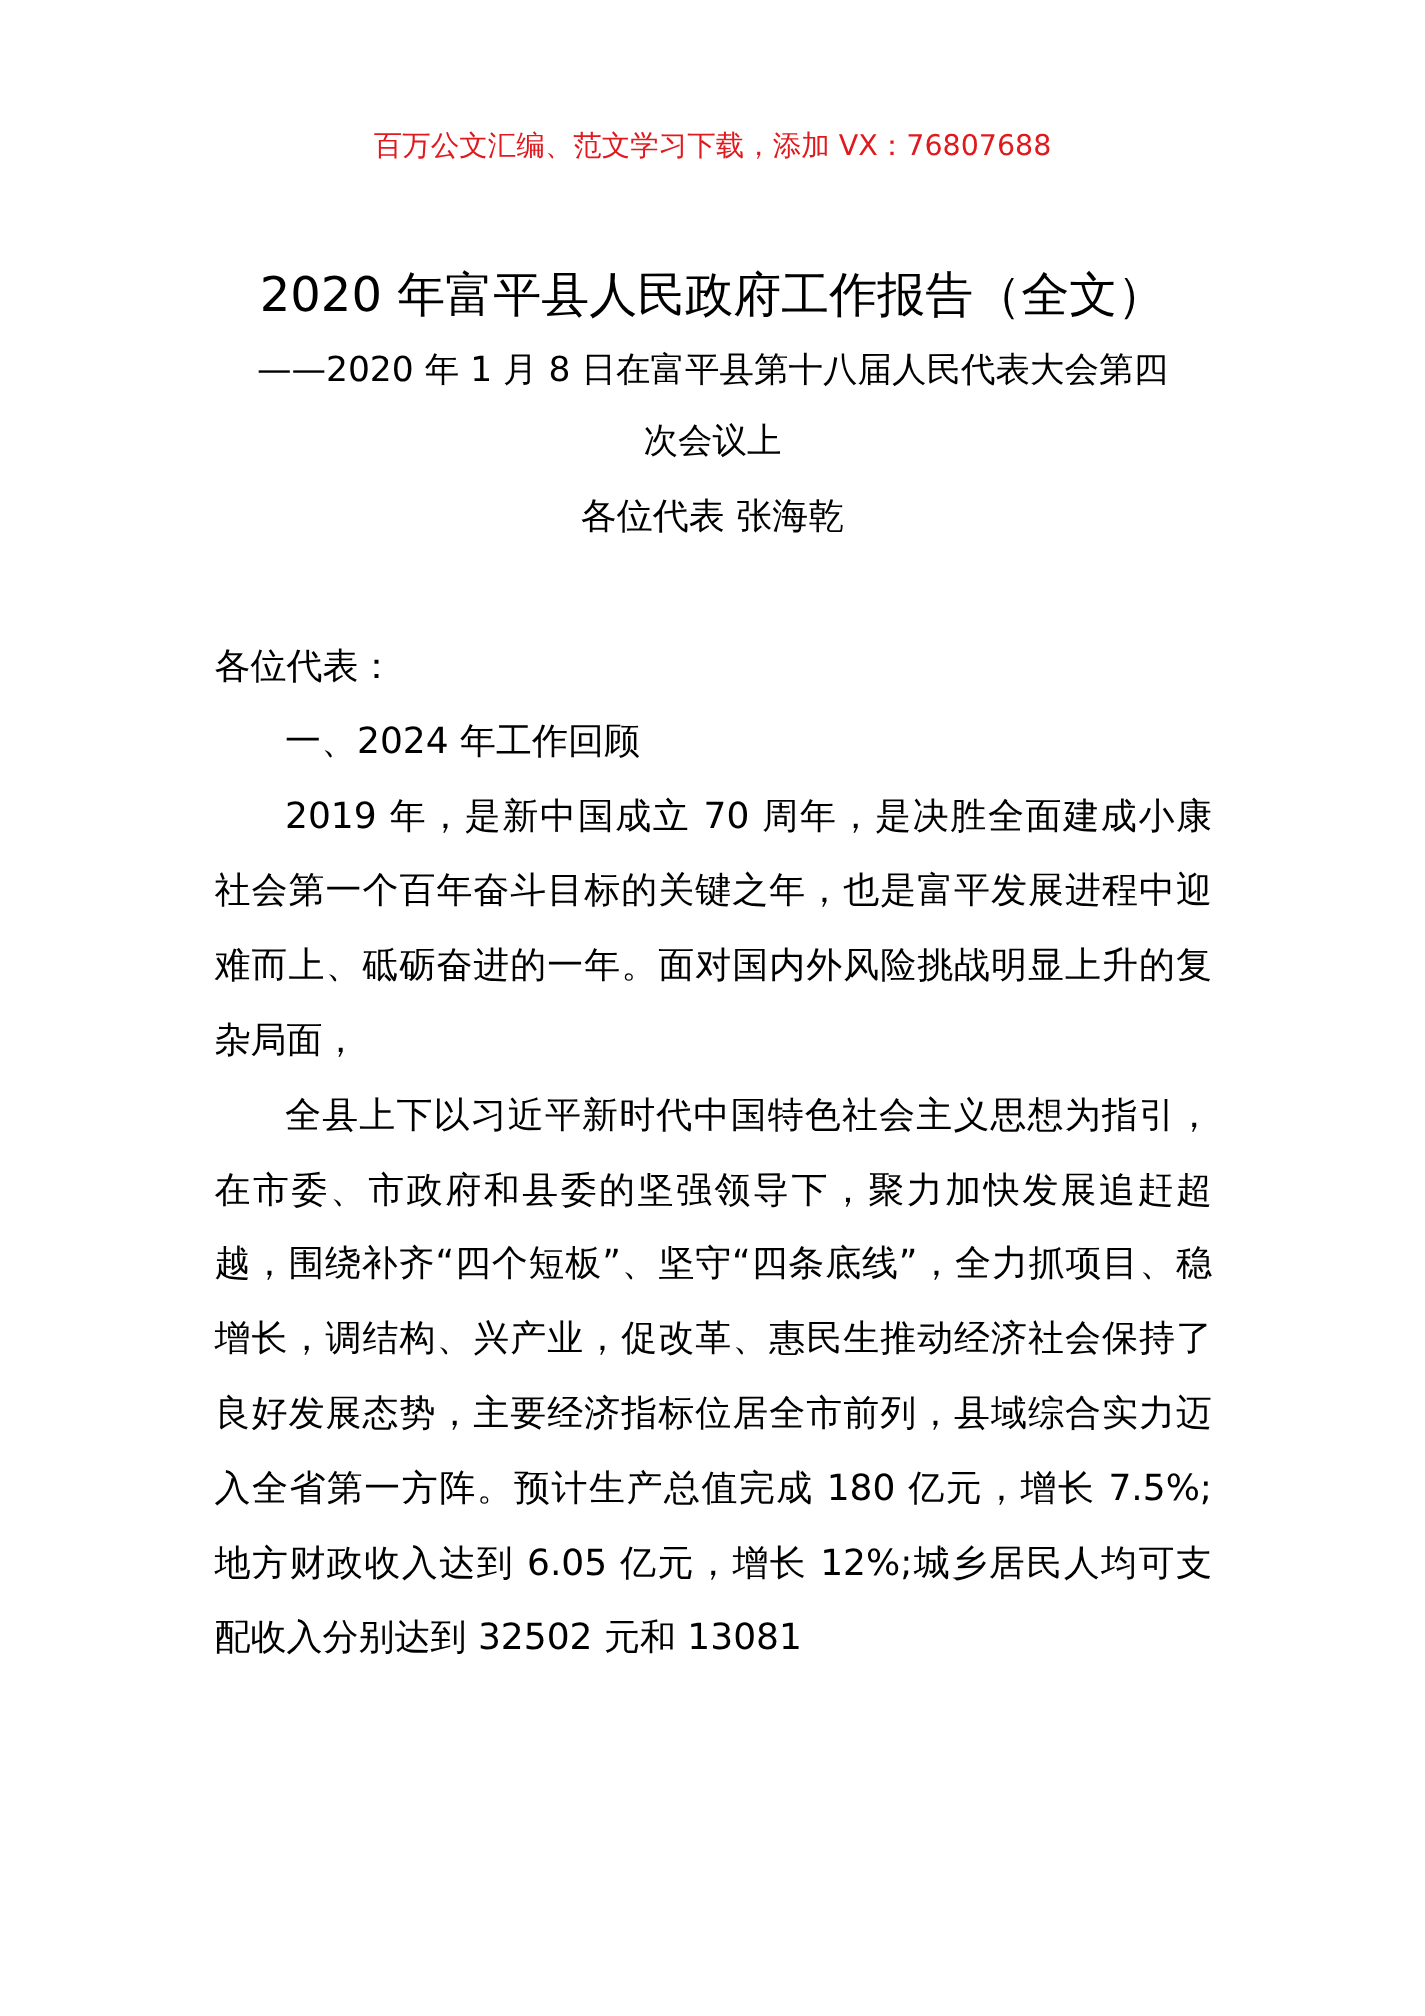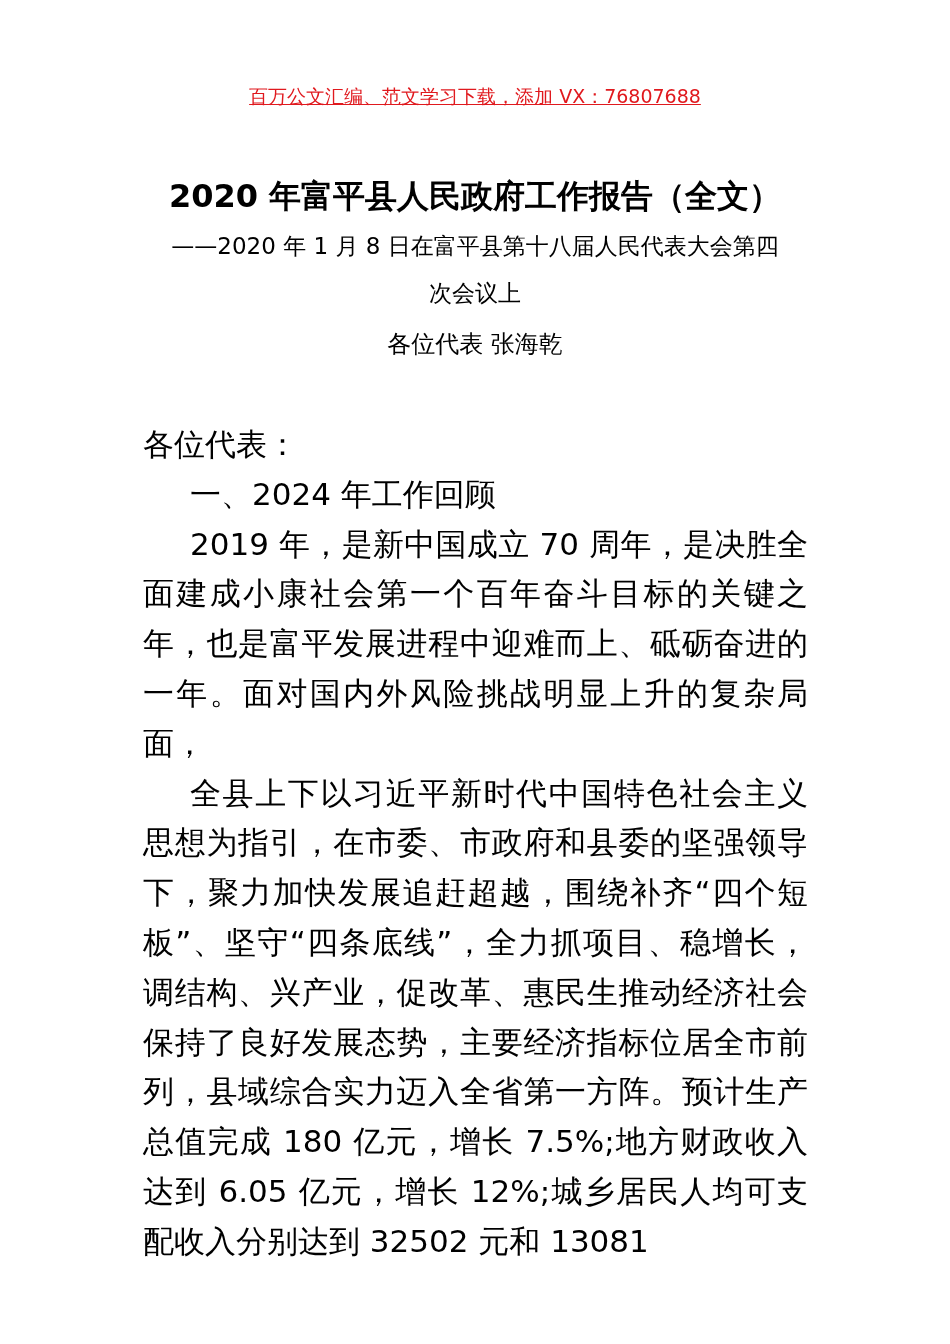--- a/index.html
+++ b/index.html
@@ -1,26 +1,26 @@
 <!DOCTYPE html>
 <html><head>
 <meta charset="utf-8">
 <style>
   html, body { margin: 0; padding: 0; background: #ffffff; }
   body { width: 950px; height: 1344px; position: relative; overflow: hidden;
          font-family: "DejaVu Sans", "Liberation Sans", sans-serif; color: #000; }
   .watermark { position: absolute; top: 84px; left: 0; width: 950px; text-align: center;
-               font-size: 19px; color: #e0191e; letter-spacing: 0px; text-decoration: underline; }
+               font-size: 19px; color: #e0191e; letter-spacing: 0px; }
   .title { position: absolute; top: 172px; left: 0; width: 950px; text-align: center;
-           font-size: 32px; line-height: 48px; font-weight: bold; }
+           font-size: 32px; line-height: 48px; }
   .subtitle { position: absolute; left: 140px; width: 670px; text-align: center; font-size: 23px; }
   .sub1 { top: 216px; margin-top: 15px; }
   .sub2 { top: 278px; }
   .author { position: absolute; top: 328px; left: 0; width: 950px; text-align: center; font-size: 24px; }
-  .body { position: absolute; top: 420px; left: 143px; width: 665px; font-size: 31px;
+  .body { position: absolute; top: 420px; left: 143px; width: 665px; font-size: 24px;
           line-height: 49.8px; }
   .body p { margin: 0; text-align: justify; text-align-last: left; }
   .indent { text-indent: 47px; }
 </style>
 </head>
 <body>
 
 <div class="watermark">百万公文汇编、范文学习下载，添加 VX：76807688</div>
 
 <div class="title">2020 年富平县人民政府工作报告（全文）</div>

